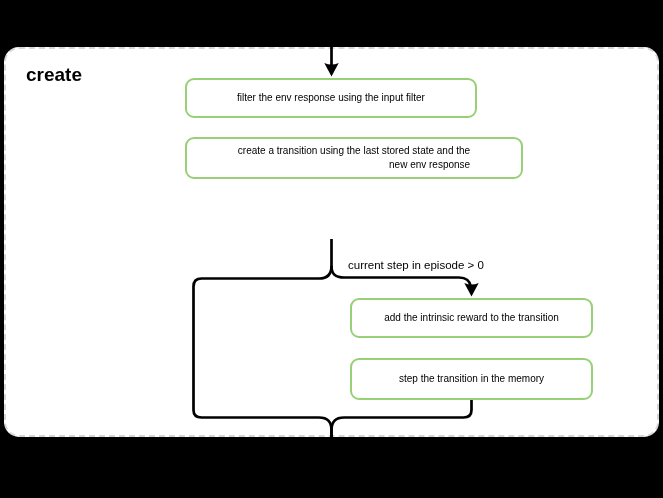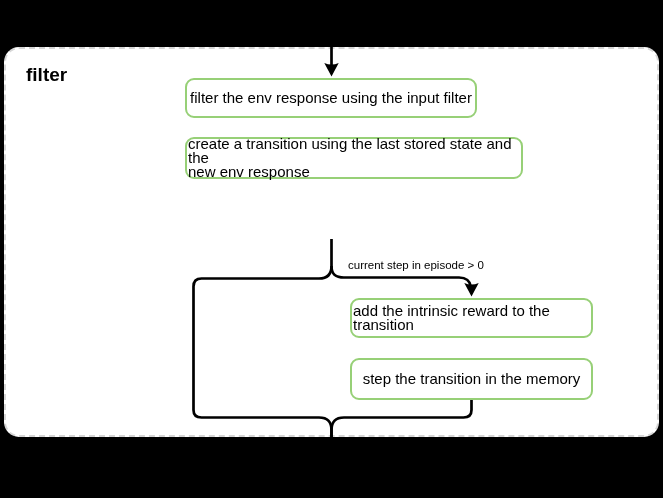--- a/index.html
+++ b/index.html
@@ -41,22 +41,22 @@
     position:absolute;left:0;top:0;
     width:663px;height:498px;
     z-index:2;
   }
   .node{
     position:absolute;
     background:var(--node-fill);
     border:2.5px solid var(--node-border);
     border-radius:9px;
     display:flex;align-items:center;justify-content:center;
-    text-align:left;
-    font-size:15px;
+    text-align:right;
+    font-size:10px;
     line-height:14px;
     color:var(--text);
     white-space:pre-line;
     z-index:3;
     padding:0 1px;
   }
   .node-1{left:185px;top:78px;width:292px;height:40px;}
   .node-2{left:185px;top:137px;width:338px;height:42px;}
   .node-3{left:185px;top:197px;width:293px;height:42px;}
   .node-4{left:350px;top:298px;width:243px;height:40px;}
@@ -71,21 +71,21 @@
     white-space:nowrap;
   }
 </style>
 </head>
 <body>
 
 <div class="canvas">
 
   <div class="frame"></div>
 
-  <div class="frame-title">filter</div>
+  <div class="frame-title">create</div>
 
   <svg class="connectors" viewBox="0 0 663 498" fill="none">
 
     <path d="M331.5,47 L331.5,66" stroke="#000" stroke-width="2.7"></path>
     <path d="M331.5,76.5 L324.3,63 Q331.5,66.2 338.7,63 Z" fill="#000"></path>
 
     <path d="M331.5,239 L331.5,266" stroke="#000" stroke-width="2.7"></path>
 
     <path d="M331.5,266 C331.5,275 327,278.5 319,278.5 L201.5,278.5
              Q193.5,278.5 193.5,286.5 L193.5,410

